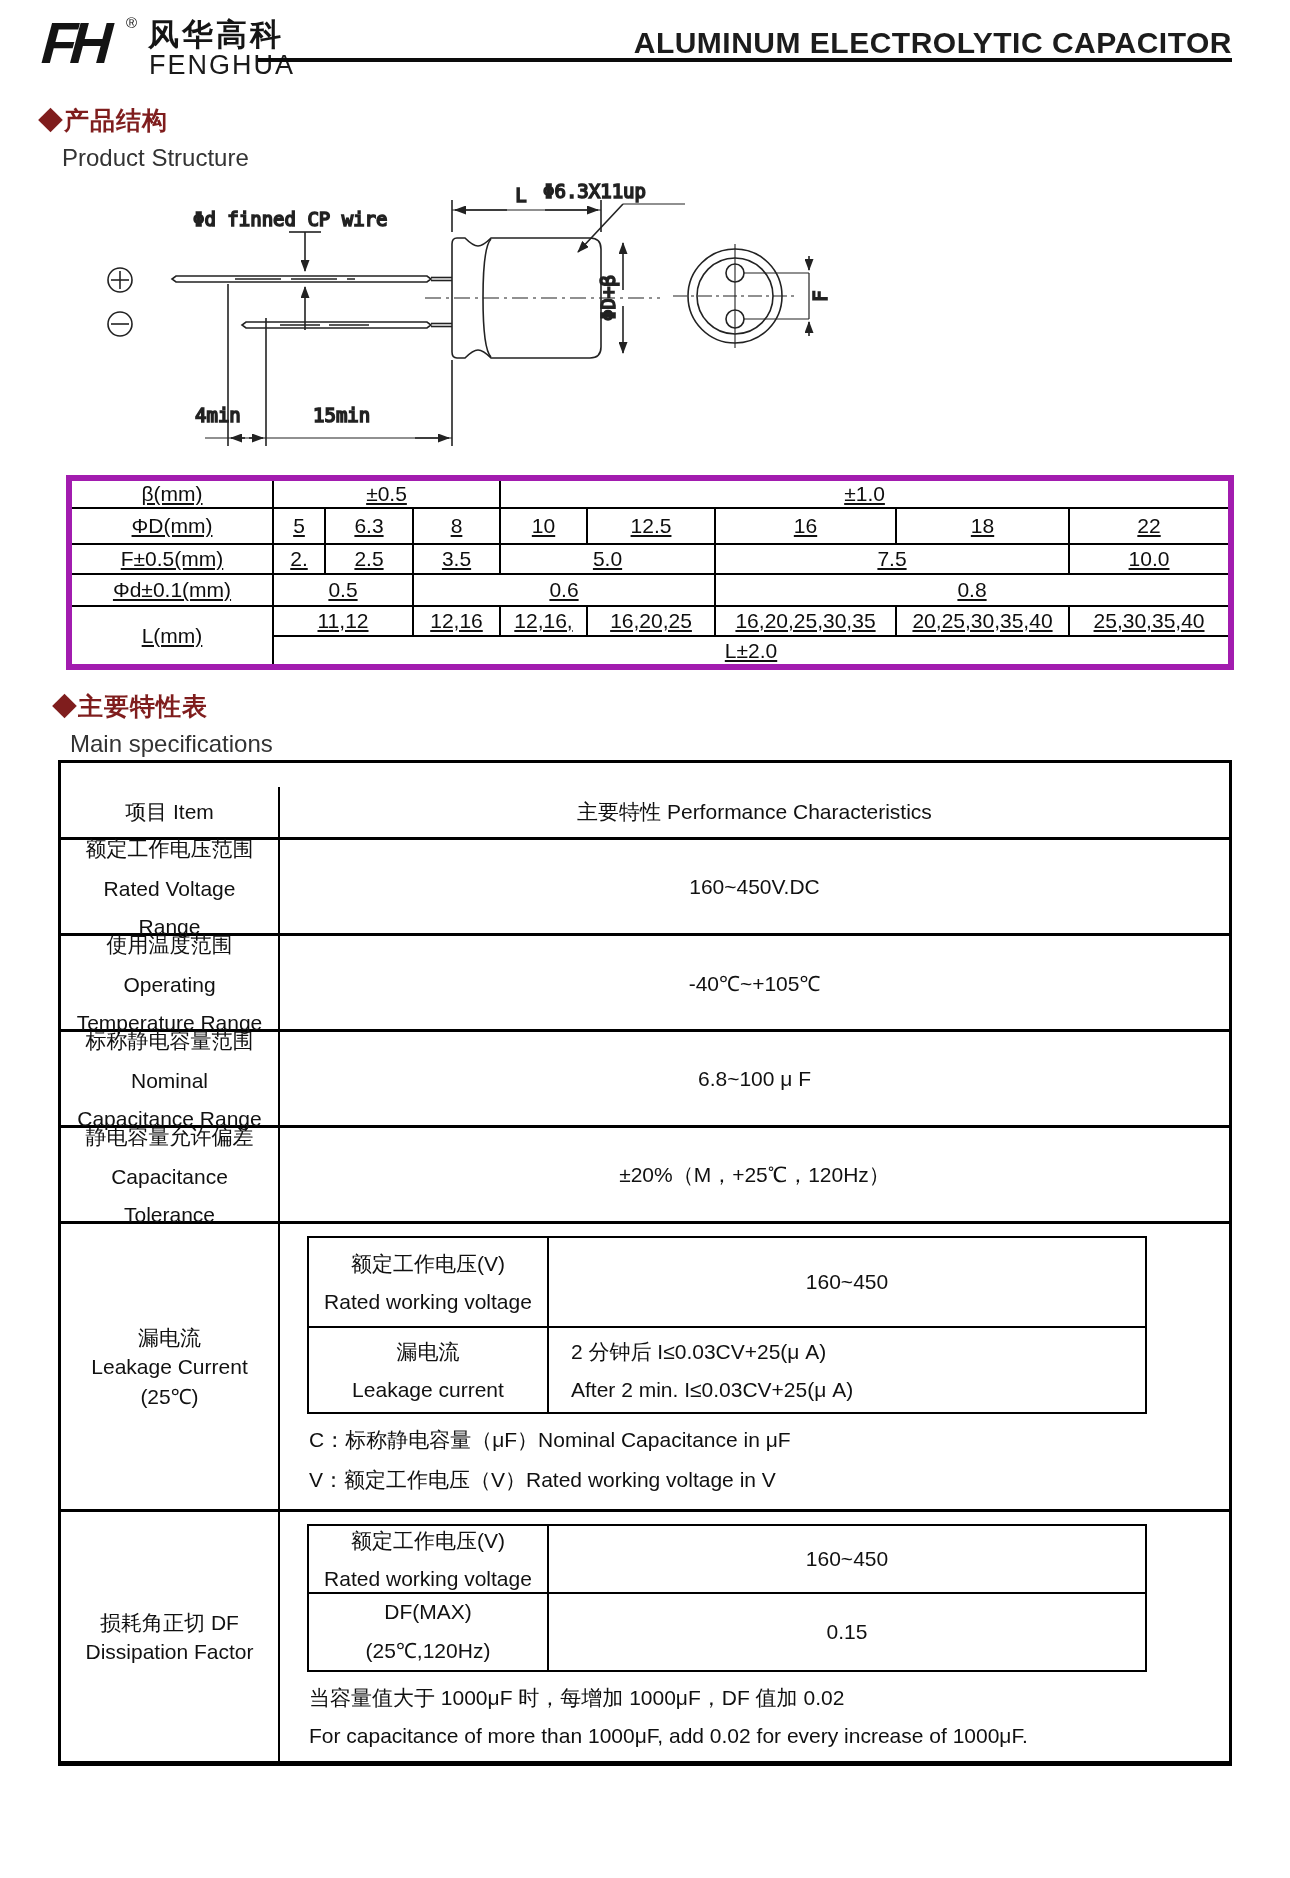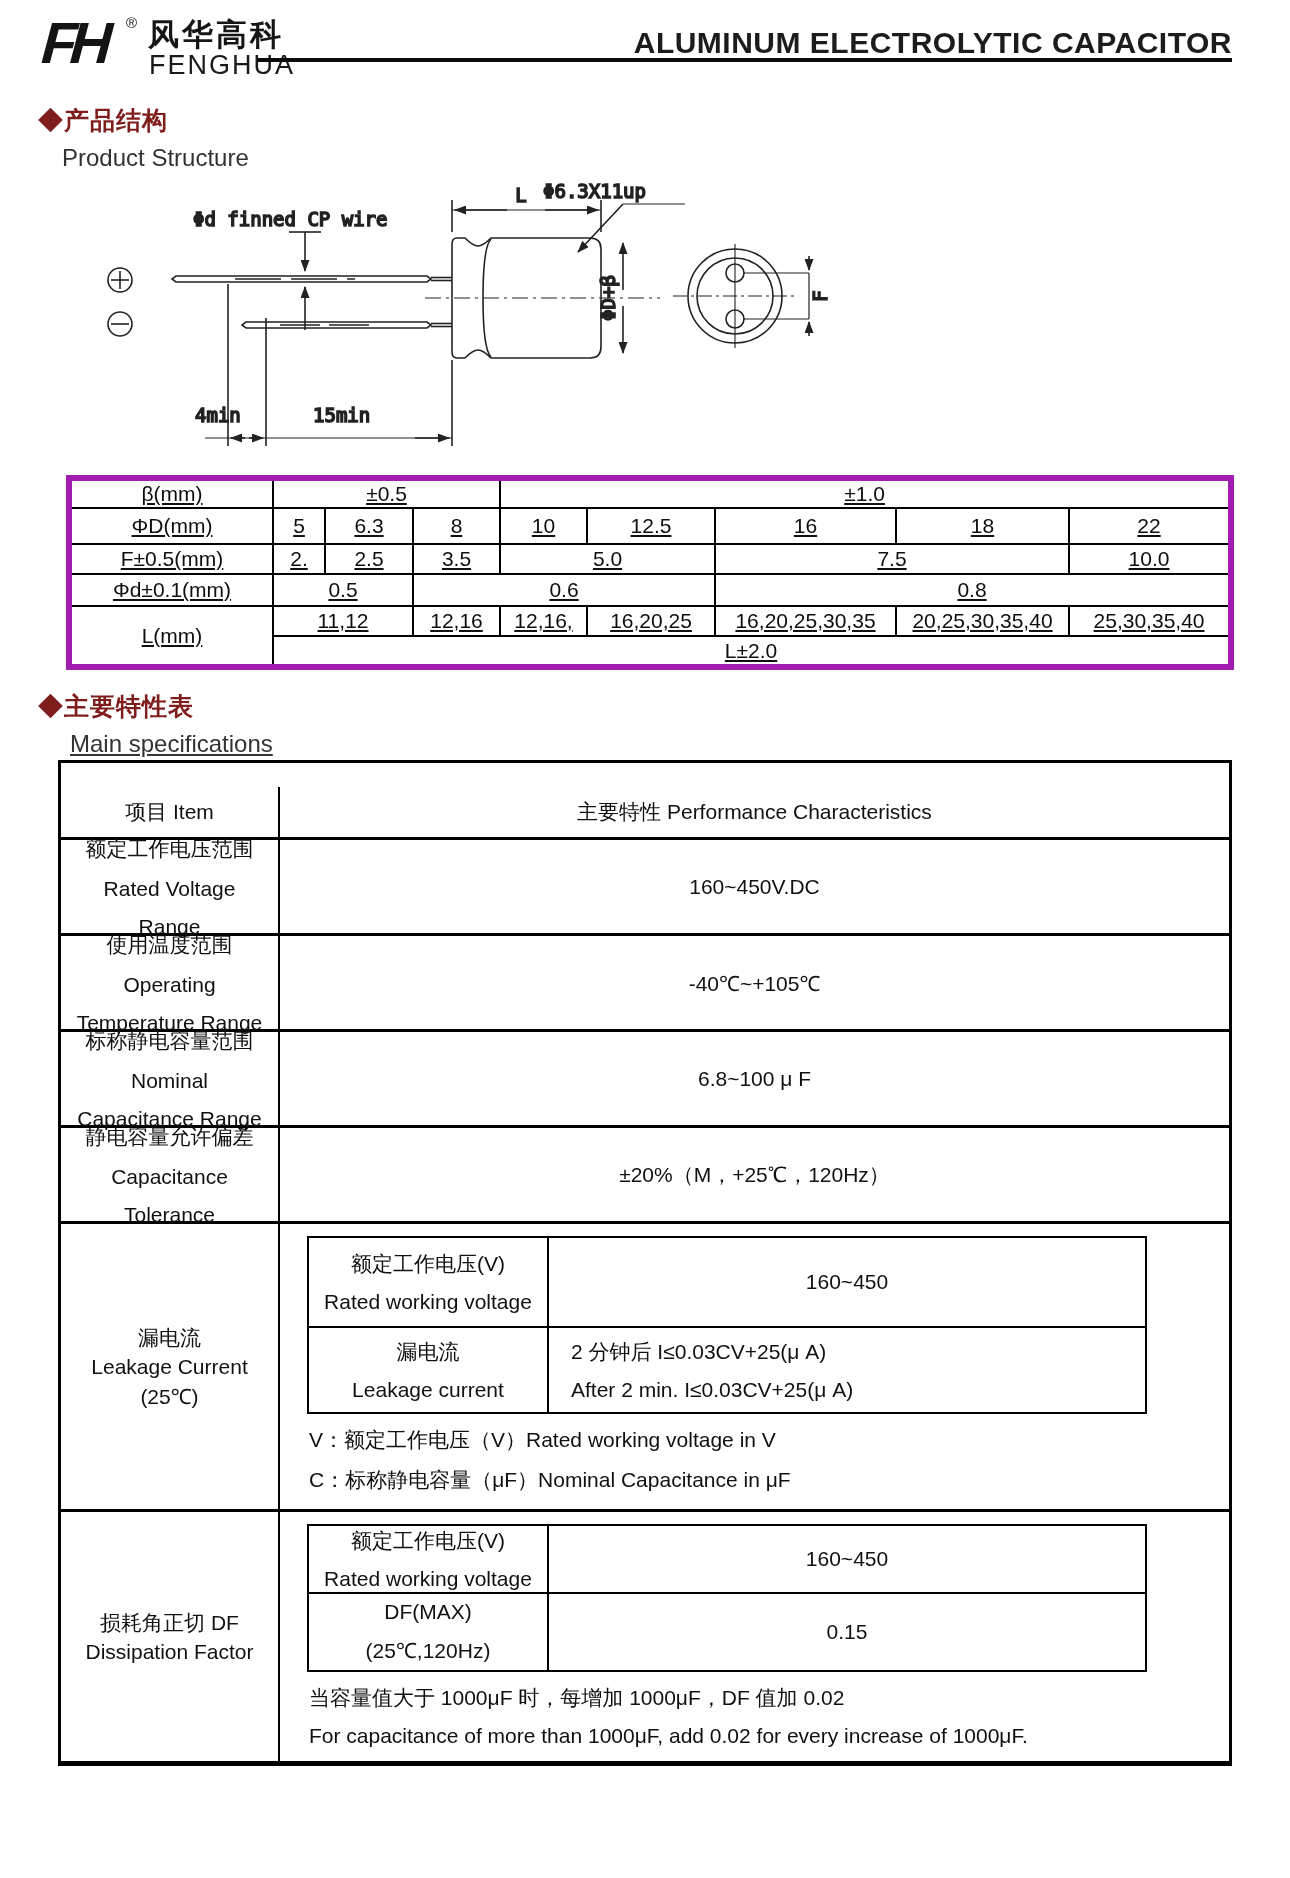--- a/index.html
+++ b/index.html
@@ -14,21 +14,21 @@
   .brand-cn{position:absolute;left:148px;top:14px;font-size:31px;font-weight:700;color:#151515;letter-spacing:3px;}
   .brand-en{position:absolute;left:149px;top:50px;font-size:27px;font-weight:500;color:#1a1a1a;letter-spacing:2px;}
   .doc-title{position:absolute;right:58px;top:26px;width:700px;text-align:right;
              font-size:30px;font-weight:700;color:#1c1c1c;letter-spacing:.5px;}
   .head-rule{position:absolute;left:258px;top:58px;width:974px;height:4px;background:#0c0c0c;}
 
   
   .sec-cn{position:absolute;font-size:25px;font-weight:600;color:#7f1d1d;letter-spacing:1px;}
   .sec-en{position:absolute;font-size:24px;font-weight:400;color:#333;}
   #sec1-cn{left:38px;top:104px;} #sec1-en{left:62px;top:144px;}
-  #sec2-cn{left:38px;top:690px;} #sec2-en{left:70px;top:730px;text-decoration:underline;}
+  #sec2-cn{left:52px;top:690px;} #sec2-en{left:70px;top:730px;}
 
   
   .diagram{position:absolute;left:75px;top:172px;}
   .diagram text{font-family:"DejaVu Sans Mono","Liberation Mono",monospace;font-size:19px;fill:#1c1c1c;}
 
   
   .dimtbl{position:absolute;left:66px;top:475px;width:1162px;border-collapse:collapse;table-layout:fixed;}
   .dimtbl td{border:2px solid #000;text-align:center;vertical-align:middle;
              font-size:21px;color:#0e0e0e;padding:0;}
   .dimtbl{border:6px solid #a21caf;text-decoration:underline;}
@@ -292,22 +292,22 @@
             <div class="nlabel">
               <span>漏电流</span>
               <span>Leakage current</span>
             </div>
             <div class="nval lines">
               <span>2 分钟后 I≤0.03CV+25(μ A)</span>
               <span>After 2 min. I≤0.03CV+25(μ A)</span>
             </div>
           </div>
         </div>
+        <div class="note">C：标称静电容量（μF）Nominal Capacitance in μF</div>
         <div class="note">V：额定工作电压（V）Rated working voltage in V</div>
-        <div class="note">C：标称静电容量（μF）Nominal Capacitance in μF</div>
       </div>
     </div>
 
     <div class="srow h-df">
       <div class="item-cell tight">
         <span>损耗角正切 DF</span>
         <span>Dissipation Factor</span>
       </div>
       <div class="val-col">
         <div class="nest">

